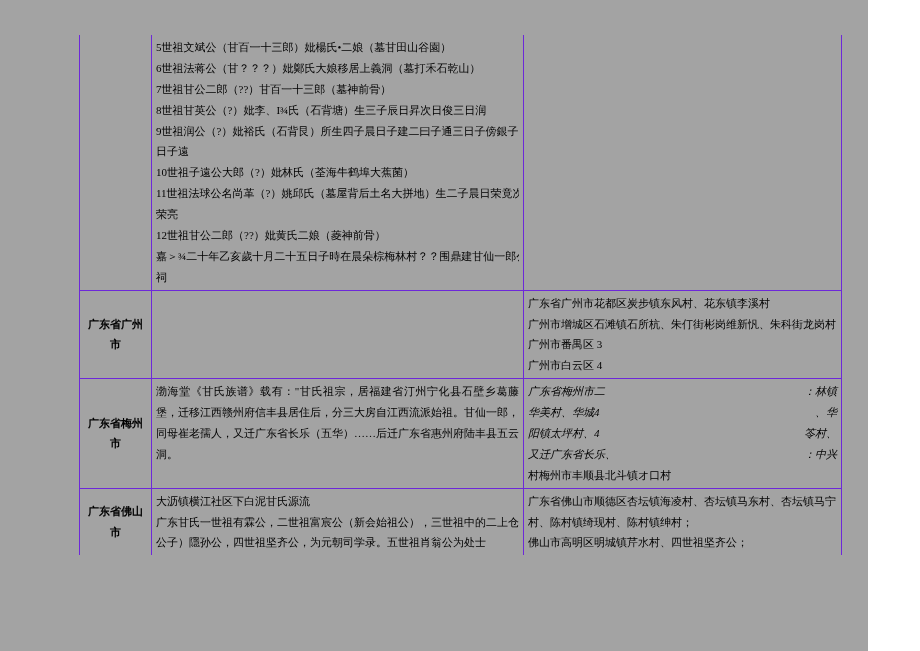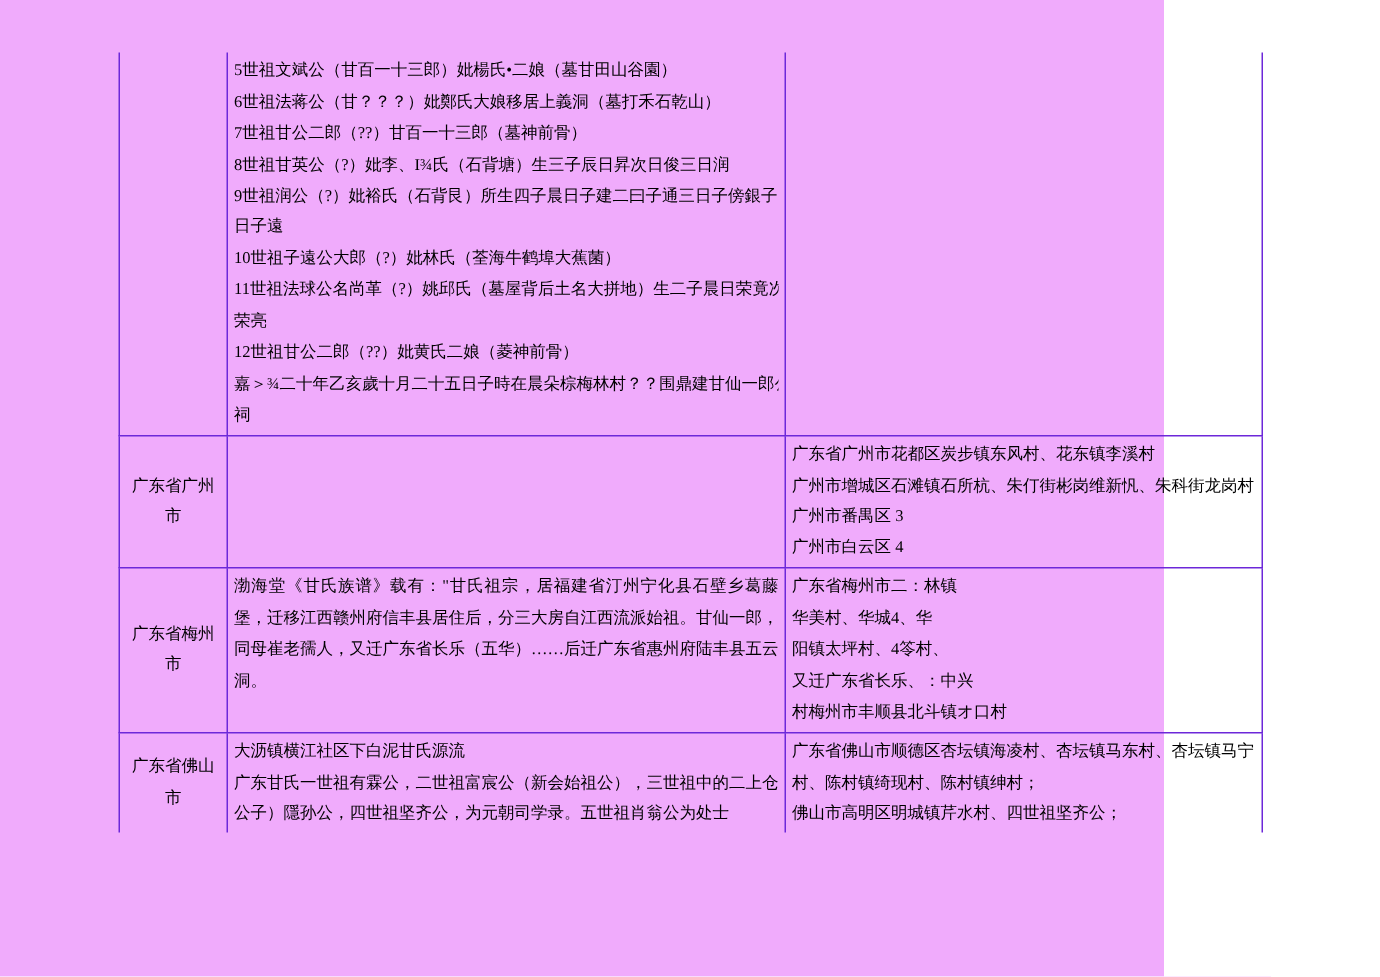--- a/index.html
+++ b/index.html
@@ -5,24 +5,24 @@
   * { box-sizing: border-box; }
   html, body {
     margin: 0;
     padding: 0;
     background: #fff;
     width: 920px;
     height: 651px;
     overflow: hidden;
   }
   .page {
-    width: 776px;
+    width: 868px;
     height: 651px;
     position: relative;
-    background: #f0abfc;
+    background: #a3a3a3;
     font-family: "SimSun", "宋体", serif;
     font-size: 11px;
     line-height: 1.9;
     color: #000;
   }
   table {
     border-collapse: collapse;
     position: absolute;
     left: 79px;
     top: 35px;
@@ -30,23 +30,23 @@
     table-layout: fixed;
   }
   td {
     border: 1px solid #6d28d9;
     vertical-align: top;
     padding: 2px 4px;
   }
   col.c1 { width: 72px; }
   col.c2 { width: 372px; }
   col.c3 { width: 318px; }
-  .center { text-align: center; vertical-align: middle; }
+  .center { text-align: center; vertical-align: middle; font-weight: bold; }
   .line { white-space: nowrap; overflow: hidden; }
-  .sp { display: flex; white-space: nowrap; }
+  .sp { display: flex; justify-content: space-between; white-space: nowrap; font-style: italic; }
   .no-top { border-top: none; }
   .no-bottom { border-bottom: none; }
 </style>
 </head>
 <body>
 <div class="page">
 
 <table>
   <colgroup>
     <col class="c1">

